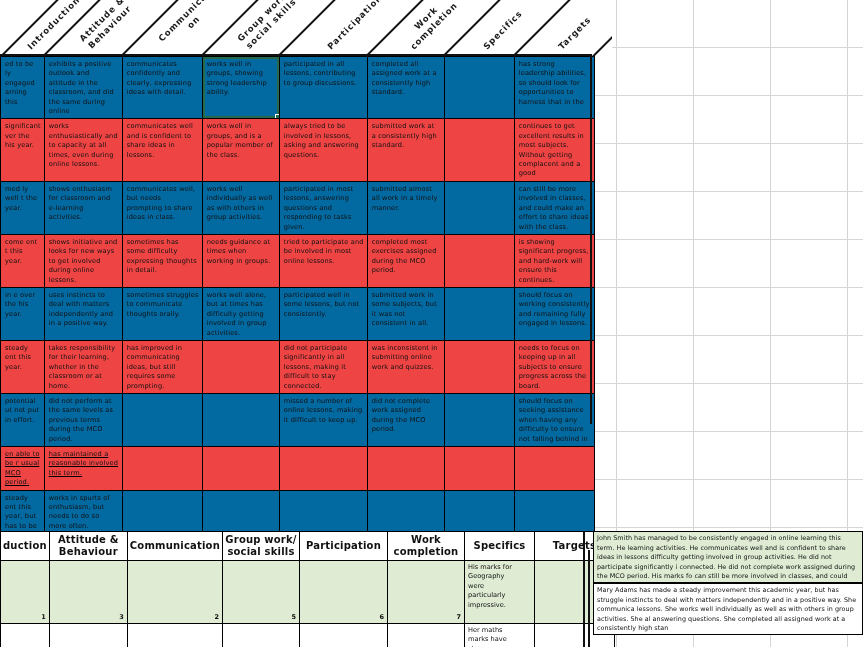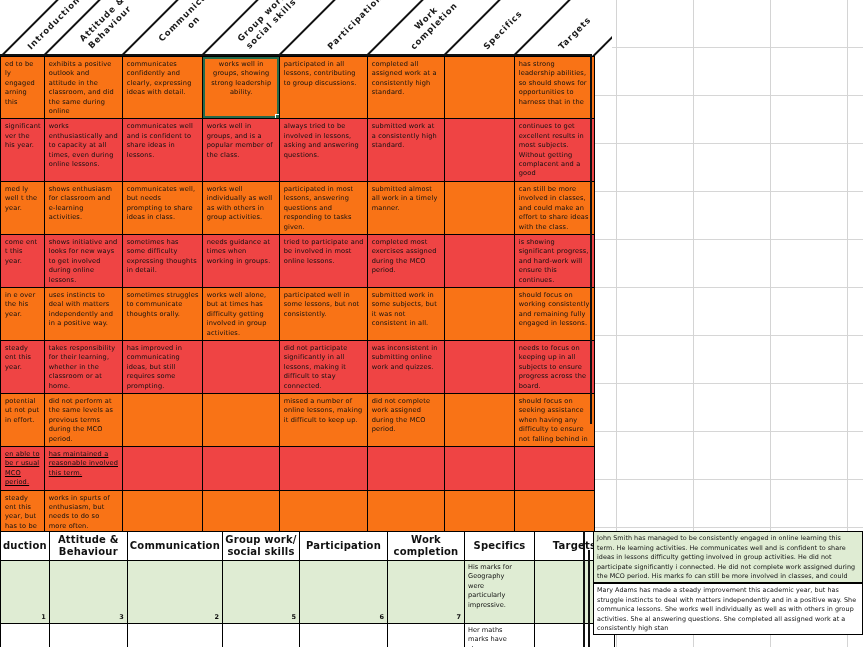--- a/index.html
+++ b/index.html
@@ -52,26 +52,25 @@
     vertical-align:top;
     border:1.6px solid #000;
     padding:3px 3px 2px 4px;
     font-family:"DejaVu Sans",sans-serif;
     font-size:6.6px;
     line-height:9.4px;
     color:#111;
     overflow:hidden;
     letter-spacing:0.15px;
   }
-  #bank tr.odd td{background:#f97316;}
+  #bank tr.odd td{background:#0369a1;}
   #bank tr.even td{background:#ef4444;}
   #bank td.sel{
     box-shadow:inset 0 0 0 2px #256b4b;
     position:relative;
-    text-align:center;
   }
   #bank td.sel:after{
     content:"";position:absolute;right:-3px;bottom:-3px;
     width:5px;height:5px;background:#256b4b;border:1px solid #fff;
   }
   
   #summary{
     position:absolute;left:0;top:531px;
     border-collapse:collapse;table-layout:fixed;
   }
@@ -193,21 +192,21 @@
     </colgroup>
     <tbody id="bank-body">
       <tr class="odd" style="height: 41px;">
         <td>ed to be ly engaged arning this</td>
         <td>exhibits a positive outlook and attitude in the classroom, and did the same during online</td>
         <td>communicates confidently and clearly, expressing ideas with detail.</td>
         <td class="sel">works well in groups, showing strong leadership ability.</td>
         <td>participated in all lessons, contributing to group discussions.</td>
         <td>completed all assigned work at a consistently high standard.</td>
         <td></td>
-        <td>has strong leadership abilities, so should shows for opportunities to harness that in the</td>
+        <td>has strong leadership abilities, so should look for opportunities to harness that in the</td>
       </tr>
       <tr class="even" style="height: 41px;">
         <td>significant ver the his year.</td>
         <td>works enthusiastically and to capacity at all times, even during online lessons.</td>
         <td>communicates well and is confident to share ideas in lessons.</td>
         <td>works well in groups, and is a popular member of the class.</td>
         <td>always tried to be involved in lessons, asking and answering questions.</td>
         <td>submitted work at a consistently high standard.</td>
         <td></td>
         <td>continues to get excellent results in most subjects. Without getting complacent and a good</td>

